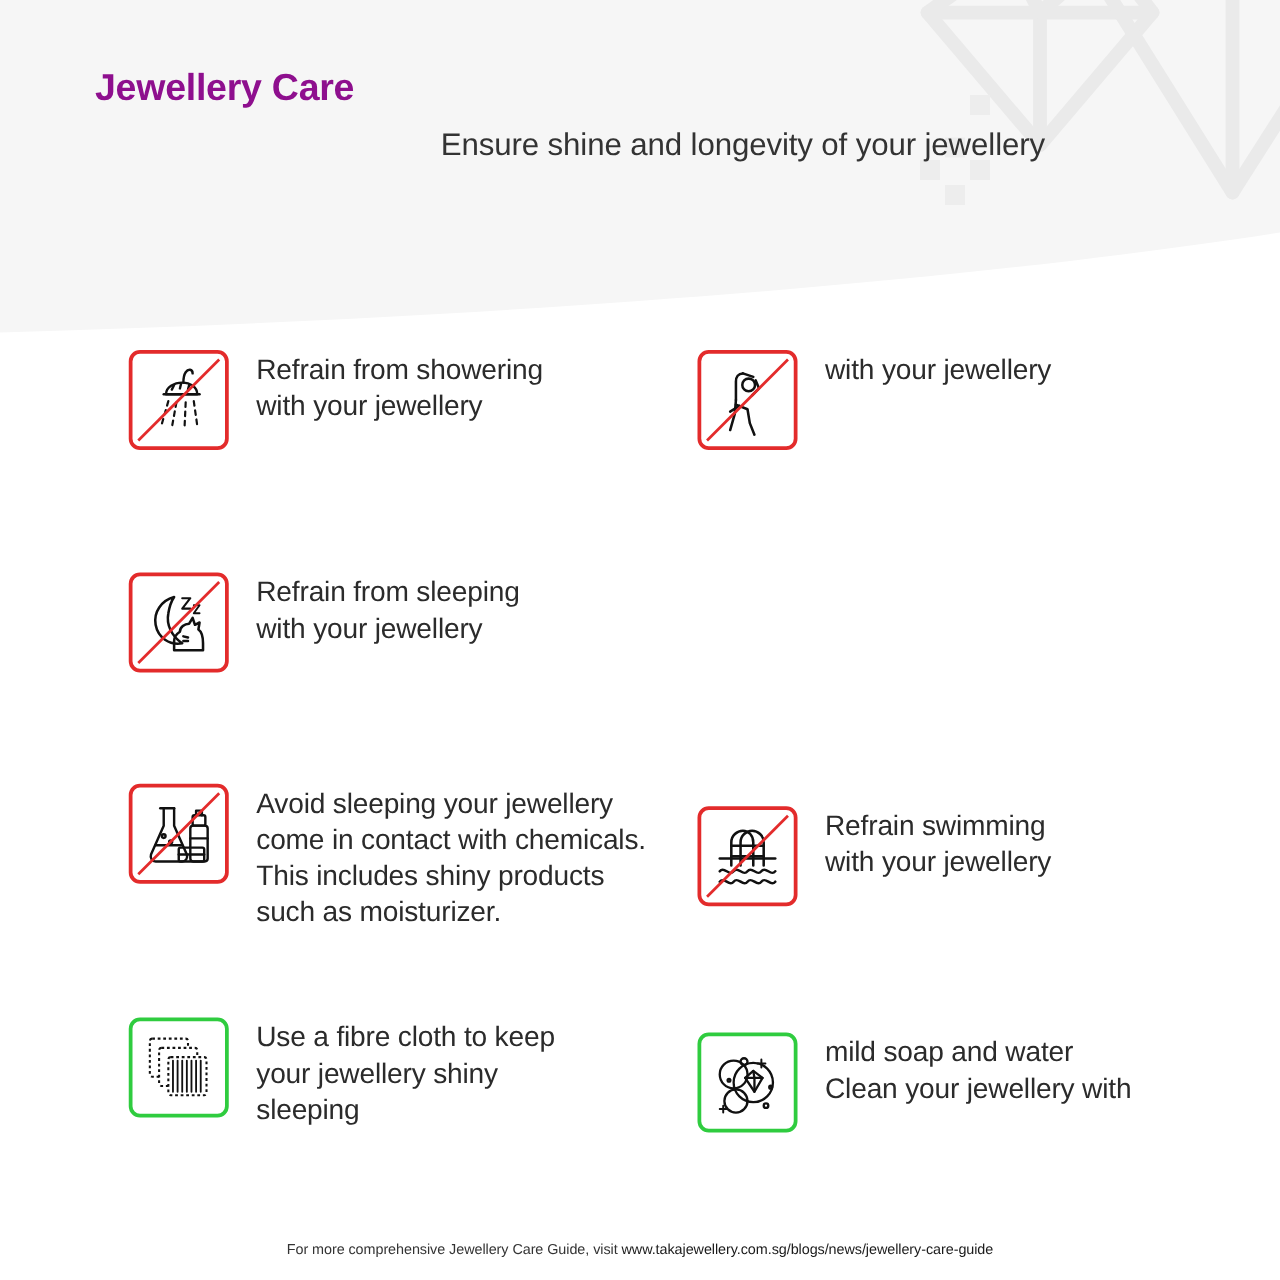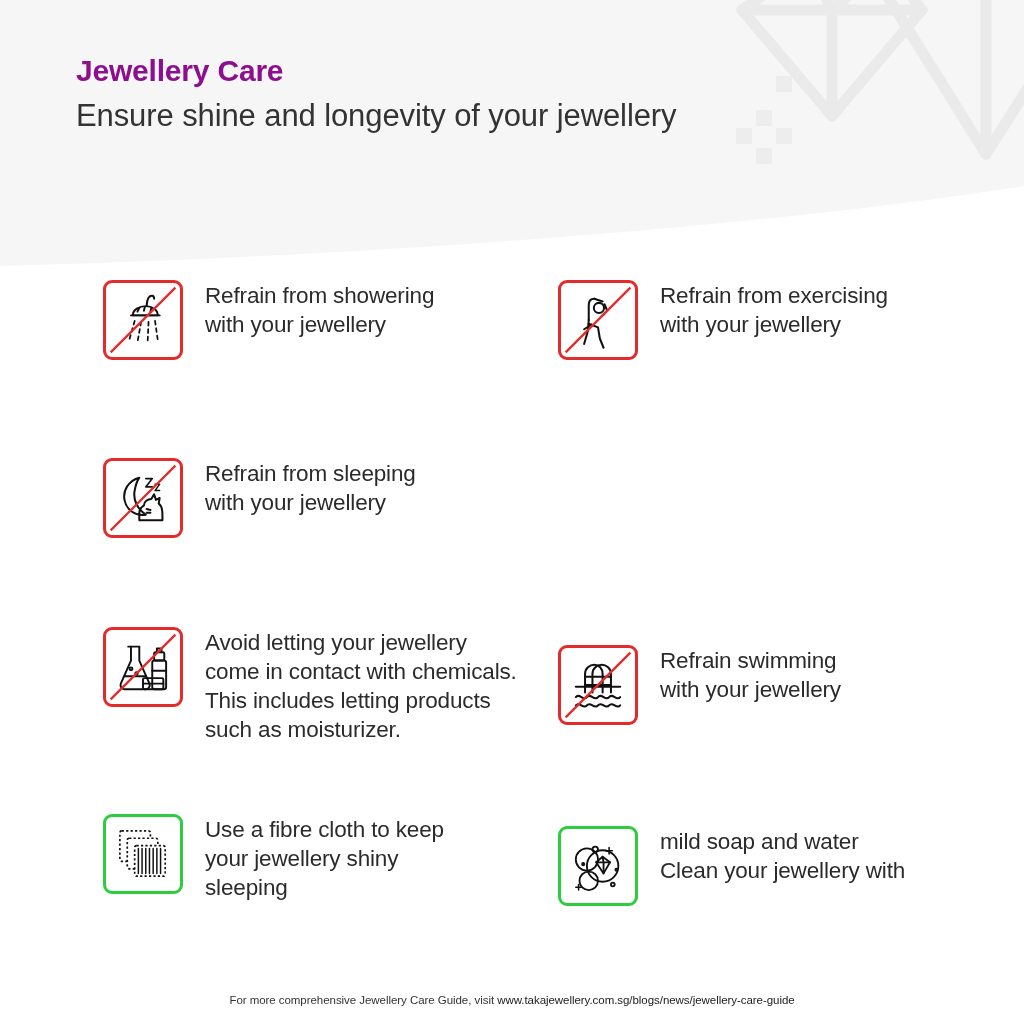--- a/index.html
+++ b/index.html
@@ -52,25 +52,26 @@
   #page-title {
     margin: 0;
     font-size: 30px;
     font-weight: bold;
     letter-spacing: -0.2px;
     color: #8E0F8E;
     line-height: 38px;
   }
   #page-subtitle {
     margin: 10px 0 0 0;
-    font-size: 31px;
+    font-size: 25px;
     font-weight: normal;
     color: #333333;
     line-height: 32px;
     letter-spacing: -0.1px;
+    text-align: right;
   }
 
   
   #tips-grid {
     position: absolute;
     left: 0;
     top: 268px;
     width: 855px;
   }
   .tip-row {
@@ -197,21 +198,20 @@
               <path d="M30,40 L29,52 L25,66"></path>
               <path d="M30,44 L40,48 L42,60 L46,70"></path>
               <path d="M47,23 L50,30 L44,36"></path>
               <path d="M36,17 L45,20"></path>
               <path d="M25,50 L33,45"></path>
             </g>
             <path d="M5,75 L75,5" fill="none" stroke="#E32B2B" stroke-width="2.4"></path>
           </svg>
         </div>
         <div class="tip-text">
-          <span class="line">Refrain from exercising</span>
           <span class="line">with your jewellery</span>
         </div>
       </div>
     </div>
 
     <div class="tip-row" style="height:170px">
 
       <div class="tip-item col-left" style="top:18px">
         <div class="tip-icon avoid">
           <svg viewBox="0 0 80 80">
@@ -248,23 +248,23 @@
               <path d="M55,24 L55,20 L60,20 L60,24"></path>
               <rect x="50" y="33" width="15" height="31" rx="2.5"></rect>
               <path d="M50,44 L65,44"></path>
               <rect x="40" y="52" width="22" height="12" rx="1.5"></rect>
               <path d="M40,58 L62,58"></path>
             </g>
             <path d="M5,75 L75,5" fill="none" stroke="#E32B2B" stroke-width="2.4"></path>
           </svg>
         </div>
         <div class="tip-text">
-          <span class="line">Avoid letting your jewellery</span>
+          <span class="line">Avoid sleeping your jewellery</span>
           <span class="line">come in contact with chemicals.</span>
-          <span class="line">This includes letting products</span>
+          <span class="line">This includes shiny products</span>
           <span class="line">such as moisturizer.</span>
         </div>
       </div>
 
       <div class="tip-item col-right" style="top:35px">
         <div class="tip-icon avoid">
           <svg viewBox="0 0 80 80">
             <g fill="none" stroke="#111111" stroke-width="2.2" stroke-linecap="round" stroke-linejoin="round">
               <path d="M26,48 L26,28 C26,22 31,18 36,18 C41,18 45,22 45,28 L45,48"></path>
               <path d="M34,48 L34,28 C34,22 39,18 44,18 C49,18 54,22 54,28 L54,48"></path>

